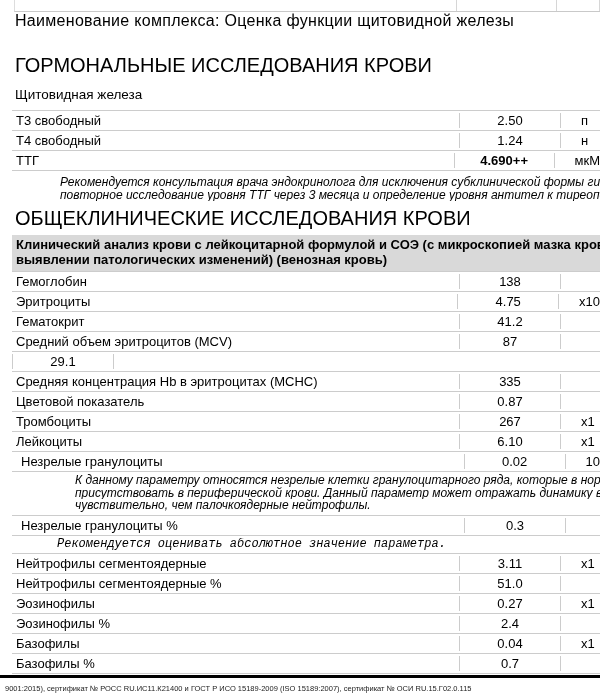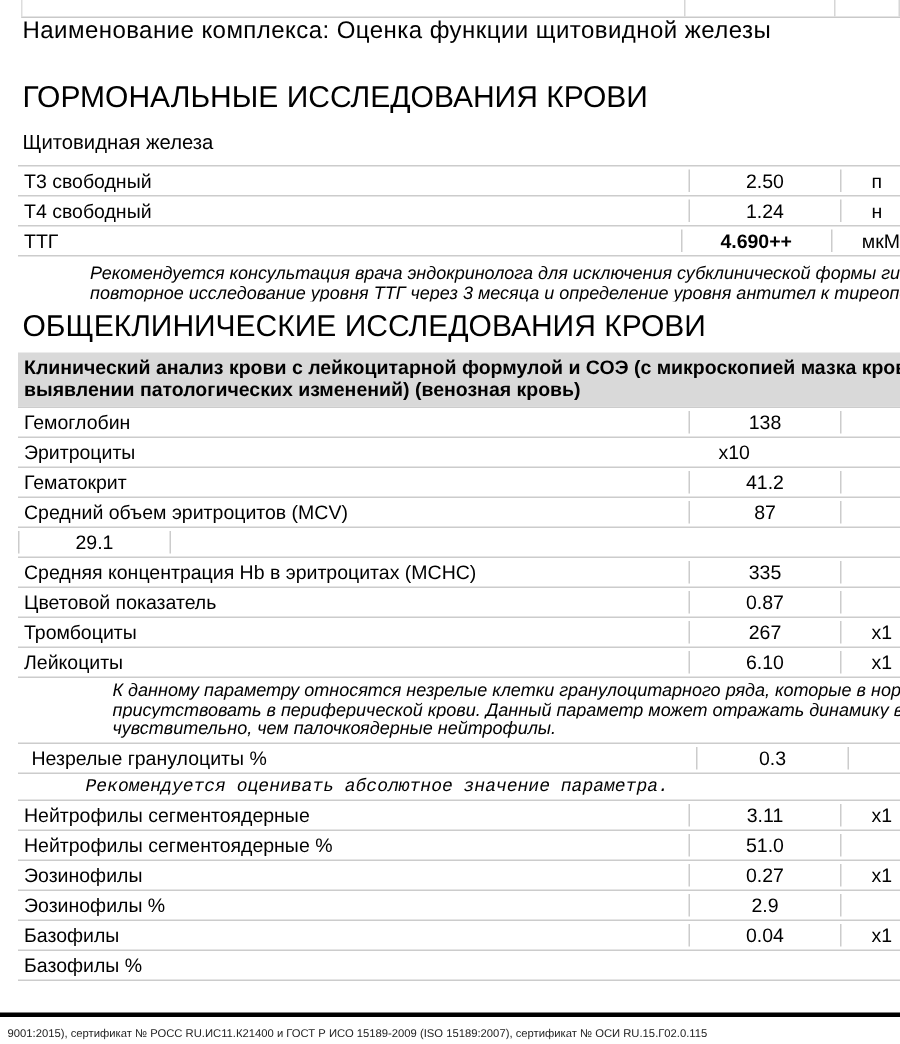--- a/index.html
+++ b/index.html
@@ -97,20 +97,21 @@
       <div class="band-line">выявлении патологических изменений) (венозная кровь)</div>
     </div>
   <div class="lab-table" id="cbc-table">
       <div class="t-row">
     <div class="c-name">Гемоглобин</div>
     <div class="c-val">138</div>
     <div class="c-unit"></div>
   </div>
       <div class="t-row">
     <div class="c-name">Эритроциты</div>
+    <div class="c-val">4.75</div>
     <div class="c-unit">х10</div>
   </div>
       <div class="t-row">
     <div class="c-name">Гематокрит</div>
     <div class="c-val">41.2</div>
     <div class="c-unit"></div>
   </div>
       <div class="t-row">
     <div class="c-name">Средний объем эритроцитов (MCV)</div>
     <div class="c-val">87</div>
@@ -132,20 +133,25 @@
   </div>
       <div class="t-row">
     <div class="c-name">Тромбоциты</div>
     <div class="c-val">267</div>
     <div class="c-unit">х1</div>
   </div>
       <div class="t-row">
     <div class="c-name">Лейкоциты</div>
     <div class="c-val">6.10</div>
     <div class="c-unit">х1</div>
+  </div>
+      <div class="t-row">
+    <div class="c-name indent">Незрелые гранулоциты</div>
+    <div class="c-val">0.02</div>
+    <div class="c-unit">10</div>
   </div>
       <div class="note t-note" style="padding-left: 63px;">
         <div class="note-line">К данному параметру относятся незрелые клетки гранулоцитарного ряда, которые  в норме могут</div>
         <div class="note-line">присутствовать в периферической крови. Данный параметр может отражать динамику воспалительного процесса более</div>
         <div class="note-line">чувствительно, чем палочкоядерные нейтрофилы.</div>
       </div>
       <div class="t-row">
     <div class="c-name indent">Незрелые гранулоциты %</div>
     <div class="c-val">0.3</div>
     <div class="c-unit"></div>
@@ -163,30 +169,31 @@
     <div class="c-val">51.0</div>
     <div class="c-unit"></div>
   </div>
       <div class="t-row">
     <div class="c-name">Эозинофилы</div>
     <div class="c-val">0.27</div>
     <div class="c-unit">х1</div>
   </div>
       <div class="t-row">
     <div class="c-name">Эозинофилы %</div>
-    <div class="c-val">2.9</div>
+    <div class="c-val">2.4</div>
     <div class="c-unit"></div>
   </div>
       <div class="t-row">
     <div class="c-name">Базофилы</div>
     <div class="c-val">0.04</div>
     <div class="c-unit">х1</div>
   </div>
       <div class="t-row">
     <div class="c-name">Базофилы %</div>
+    <div class="c-val">0.7</div>
     <div class="c-unit"></div>
   </div>
     </div>
 </div>
 
 <div class="abs" id="footer-divider"></div>
 <div class="abs" id="footer">
     <div class="footer-line">9001:2015), сертификат № РОСС RU.ИС11.К21400 и ГОСТ Р ИСО 15189-2009 (ISO 15189:2007), сертификат № ОСИ RU.15.Г02.0.115</div>
   </div>
 

